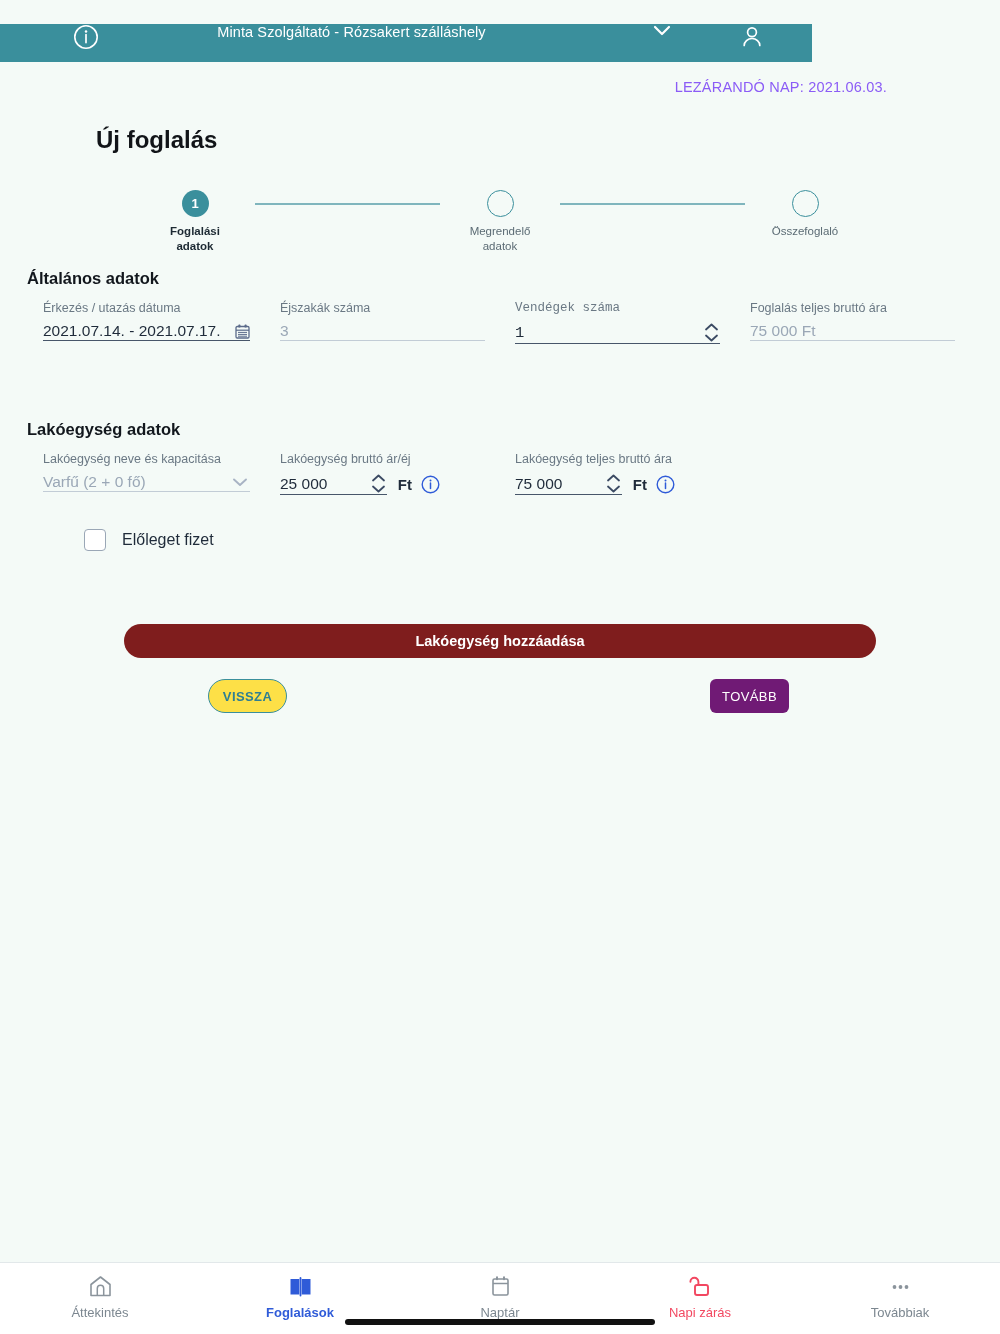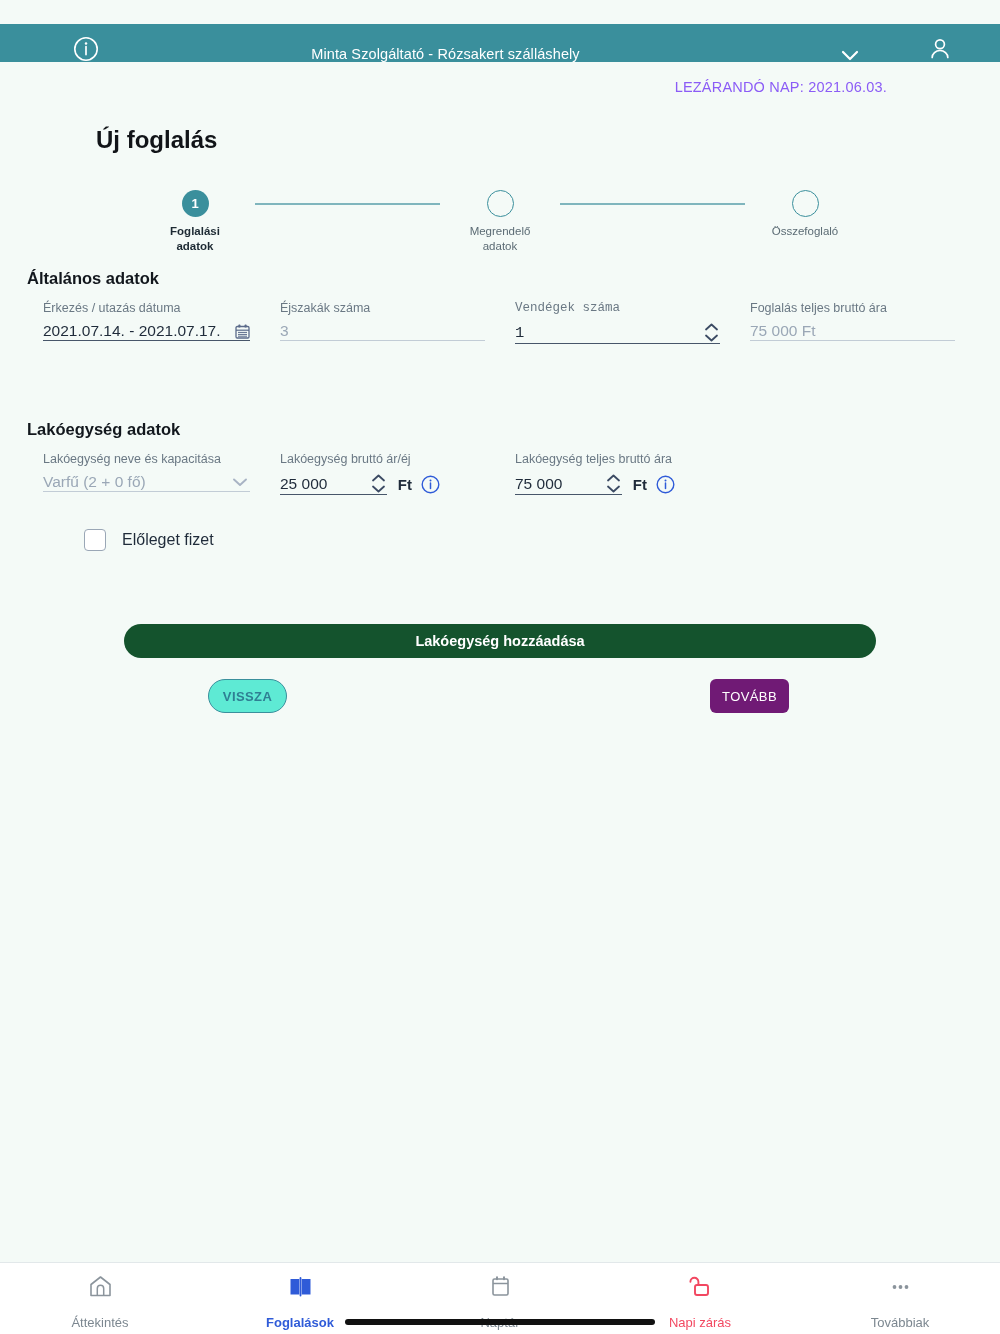--- a/index.html
+++ b/index.html
@@ -11,23 +11,23 @@
   #app {
     position: relative;
     width: 1000px; height: 1334px;
     background: #f4faf7;
     overflow: hidden;
   }
 
   
   .topbar {
     position: absolute; top: 24px; left: 0;
-    width: 1000px; height: 38px;
+    width: 812px; height: 38px;
     background: #3a8f9c;
-    display: flex; align-items: flex-end;
+    display: flex; align-items: flex-start;
   }
   .topbar-info { margin-left: 73px; display: flex; align-items: center; }
   .topbar-title {
     flex: 1; text-align: center;
     color: #ffffff; font-size: 14.5px; letter-spacing: .1px;
     margin-left: -28px;
   }
   .topbar-chev { width: 60px; display: flex; justify-content: center; align-items: center; }
   .topbar-user { width: 120px; display: flex; justify-content: center; align-items: center; }
 
@@ -100,30 +100,30 @@
   .checkbox-box {
     width: 22px; height: 22px; border: 1.6px solid #9aa7b6;
     border-radius: 4px; background: #fff;
   }
   .checkbox-label { margin-left: 16px; font-size: 16px; color: #1f2b3a; }
 
   
   .btn-add {
     position: absolute; top: 624px; left: 124px;
     width: 752px; height: 34px; border-radius: 17px;
-    background: #14532d; color: #fff;
+    background: #7f1d1d; color: #fff;
     font-size: 14.5px; font-weight: bold;
     display: flex; align-items: center; justify-content: center;
     border: none; cursor: pointer;
     font-family: "Liberation Sans", sans-serif;
   }
   .btn-back {
     position: absolute; top: 679px; left: 208px;
     width: 79px; height: 34px; border-radius: 17px;
-    background: #5eead4; border: 1.4px solid #3a8f9c;
+    background: #fde047; border: 1.4px solid #3a8f9c;
     color: #2f7f93; font-size: 13px; font-weight: bold; letter-spacing: .4px;
     display: flex; align-items: center; justify-content: center;
     cursor: pointer; font-family: "Liberation Sans", sans-serif; text-align: center;
   }
   .btn-next {
     position: absolute; top: 679px; left: 710px;
     width: 79px; height: 34px; border-radius: 6px;
     background: #701a75; border: none;
     color: #fff; font-size: 13px; letter-spacing: .4px;
     display: flex; align-items: center; justify-content: center;
@@ -136,21 +136,21 @@
     width: 1000px; height: 72px;
     background: #ffffff; border-top: 1px solid #e2e8ea;
     display: flex;
   }
   .nav-item {
     flex: 1; display: flex; flex-direction: column;
     align-items: center; justify-content: flex-start;
     padding-top: 10px; cursor: pointer;
   }
   .nav-icon { height: 26px; display: flex; align-items: center; justify-content: center; }
-  .nav-label { margin-top: 16px; font-size: 13px; color: #7c8790; }
+  .nav-label { margin-top: 6px; font-size: 13px; color: #7c8790; }
   .nav-item.active .nav-label { color: #2f5bd8; font-weight: bold; }
   .nav-item.alert .nav-label { color: #f24861; }
   .home-indicator {
     position: absolute; bottom: 9px; left: 50%; transform: translateX(-50%);
     width: 310px; height: 6px; border-radius: 3px; background: #111;
   }
 </style>
 </head>
 <body>
 

